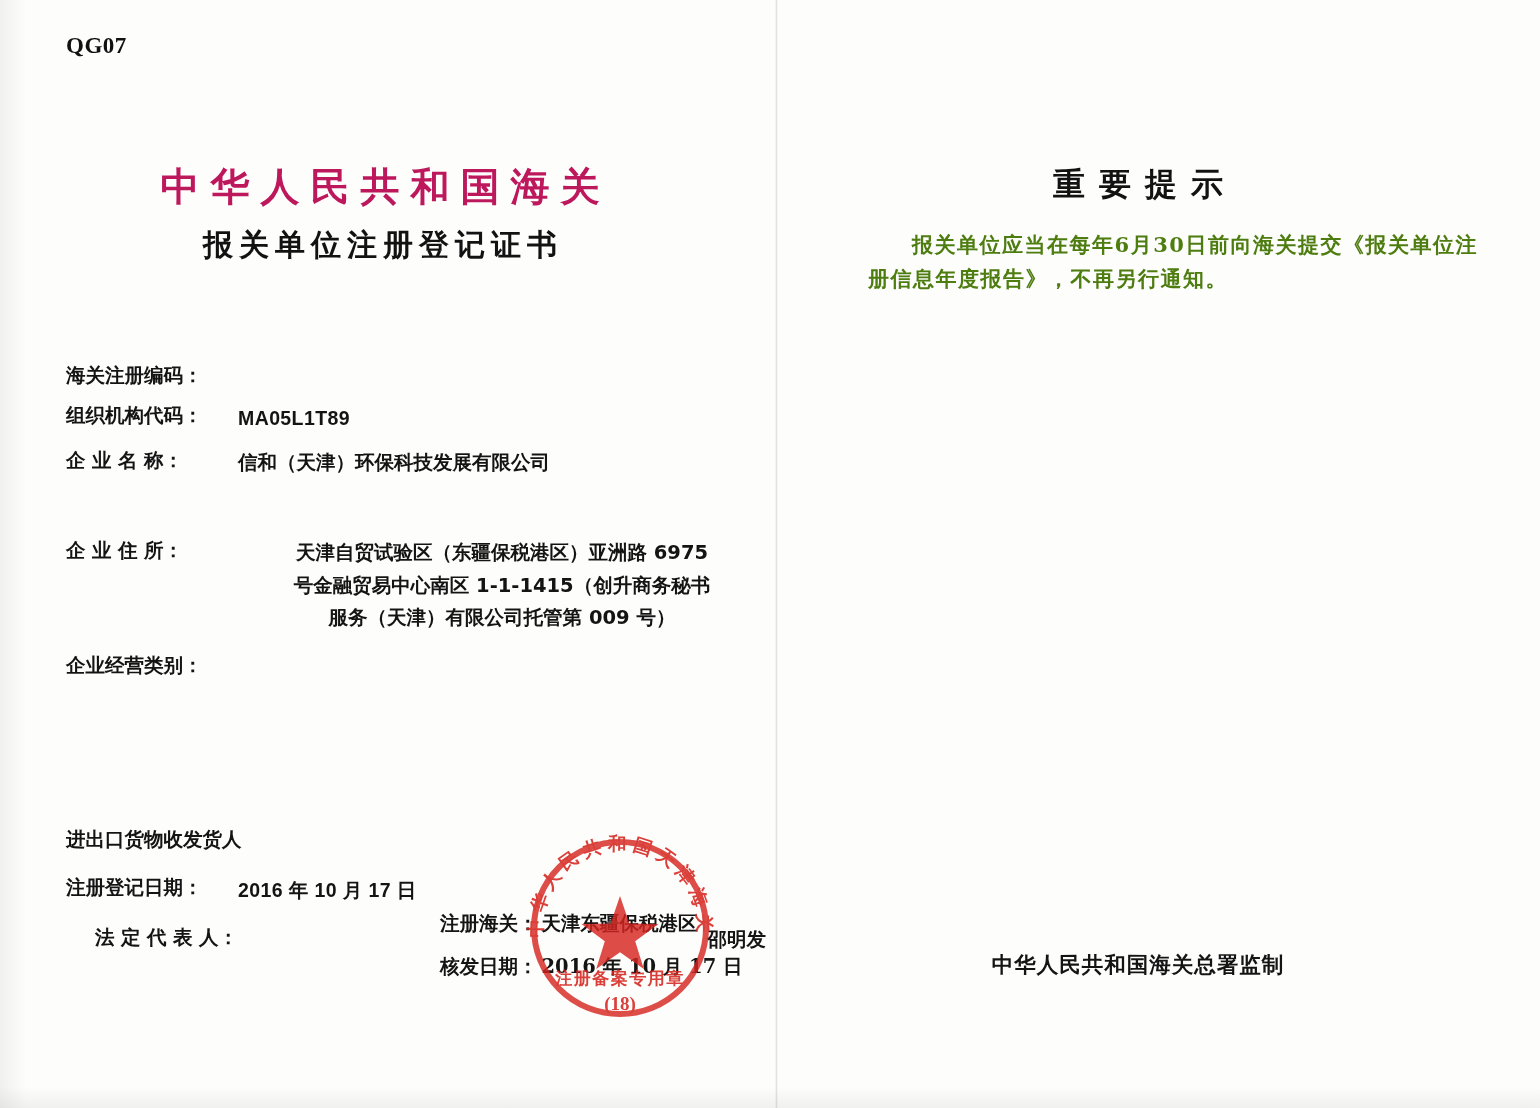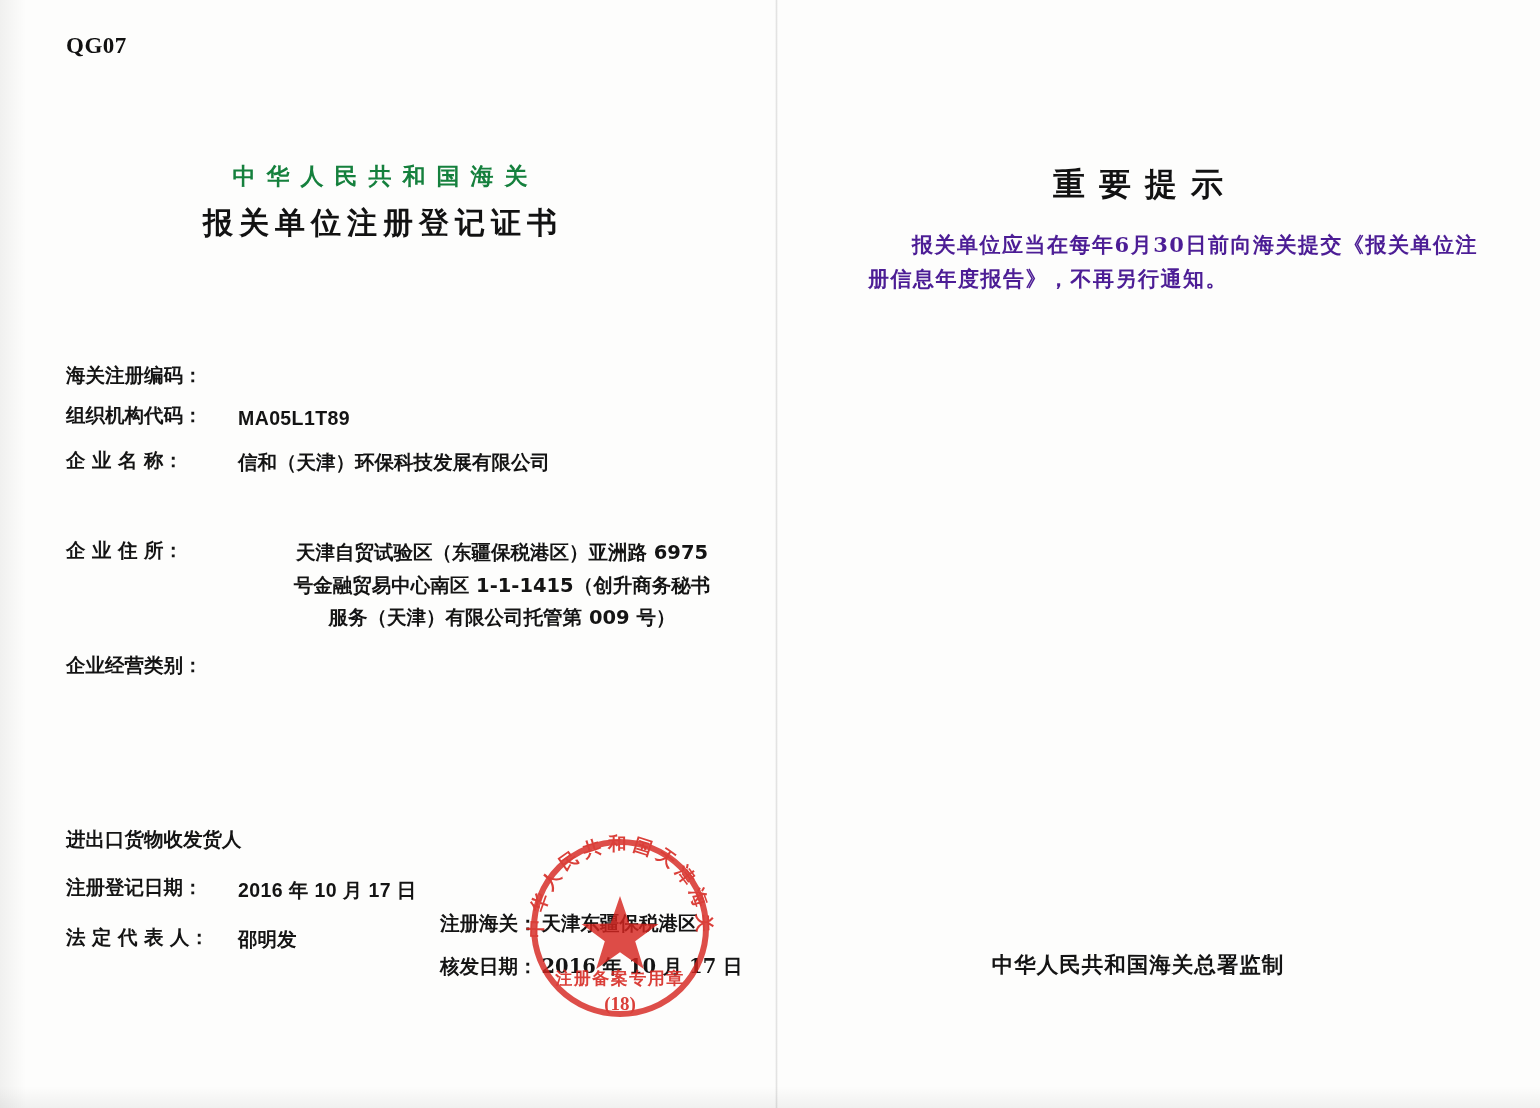--- a/index.html
+++ b/index.html
@@ -59,25 +59,25 @@
   }
   .title-block {
     position: absolute;
     left: 0;
     top: 160px;
     width: 760px;
     text-align: center;
   }
   .title-line1 {
     font-family: "DejaVu Serif", "Liberation Serif", serif;
-    font-size: 23px;
+    font-size: 39px;
     font-weight: bold;
     letter-spacing: 11px;
     text-indent: 11px;
-    color: #15803d;
+    color: #be185d;
     line-height: 1.35;
   }
   .title-line2 {
     font-family: "DejaVu Serif", "Liberation Serif", serif;
     font-size: 30px;
     font-weight: bold;
     letter-spacing: 6px;
     text-indent: 6px;
     color: #121212;
     line-height: 1.5;
@@ -176,21 +176,21 @@
   .notice-body {
     position: absolute;
     left: 90px;
     top: 228px;
     width: 610px;
     font-family: "DejaVu Serif", "Liberation Serif", serif;
     font-size: 21px;
     font-weight: bold;
     line-height: 1.62;
     letter-spacing: 1.5px;
-    color: #4c1d95;
+    color: #4d7c0f;
     text-align: justify;
     text-indent: 44px;
   }
   .footer-note {
     position: absolute;
     left: 0;
     top: 950px;
     width: 720px;
     text-align: center;
     font-family: Liberation Serif, serif;
@@ -246,21 +246,21 @@
       <div class="field-row" style="margin-top:18px;flex-direction:column;">
         <div class="field-label">企业经营类别：</div>
         <div class="field-value">进出口货物收发货人</div>
       </div>
 
       <div class="field-row" style="margin-top:18px;">
         <div class="field-label">注册登记日期：</div>
         <div class="field-value mono">2016 年 10 月 17 日</div>
       </div>
 
-      <div class="field-row" style="margin-top:18px;">
+      <div class="field-row" style="margin-top:18px;text-align:right;">
         <div class="field-label"><span class="spread2">法定代表</span>人：</div>
         <div class="field-value">邵明发</div>
       </div>
 
 
     </div>
 
     <div class="issue-block">
       <div class="issue-row">
         <span class="issue-label">注册海关：</span>

